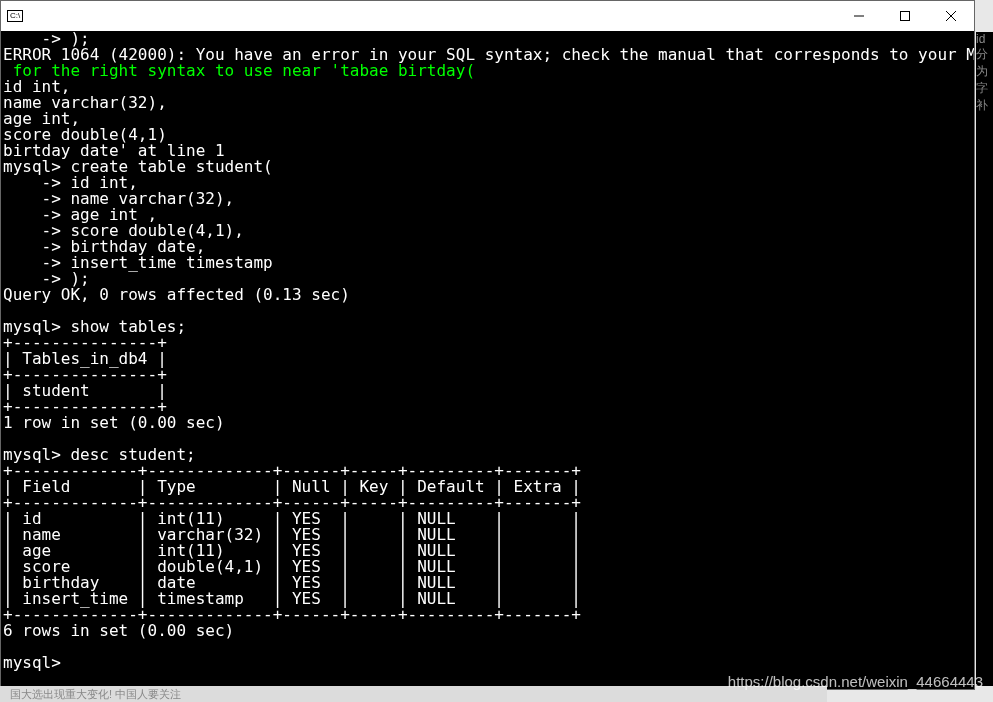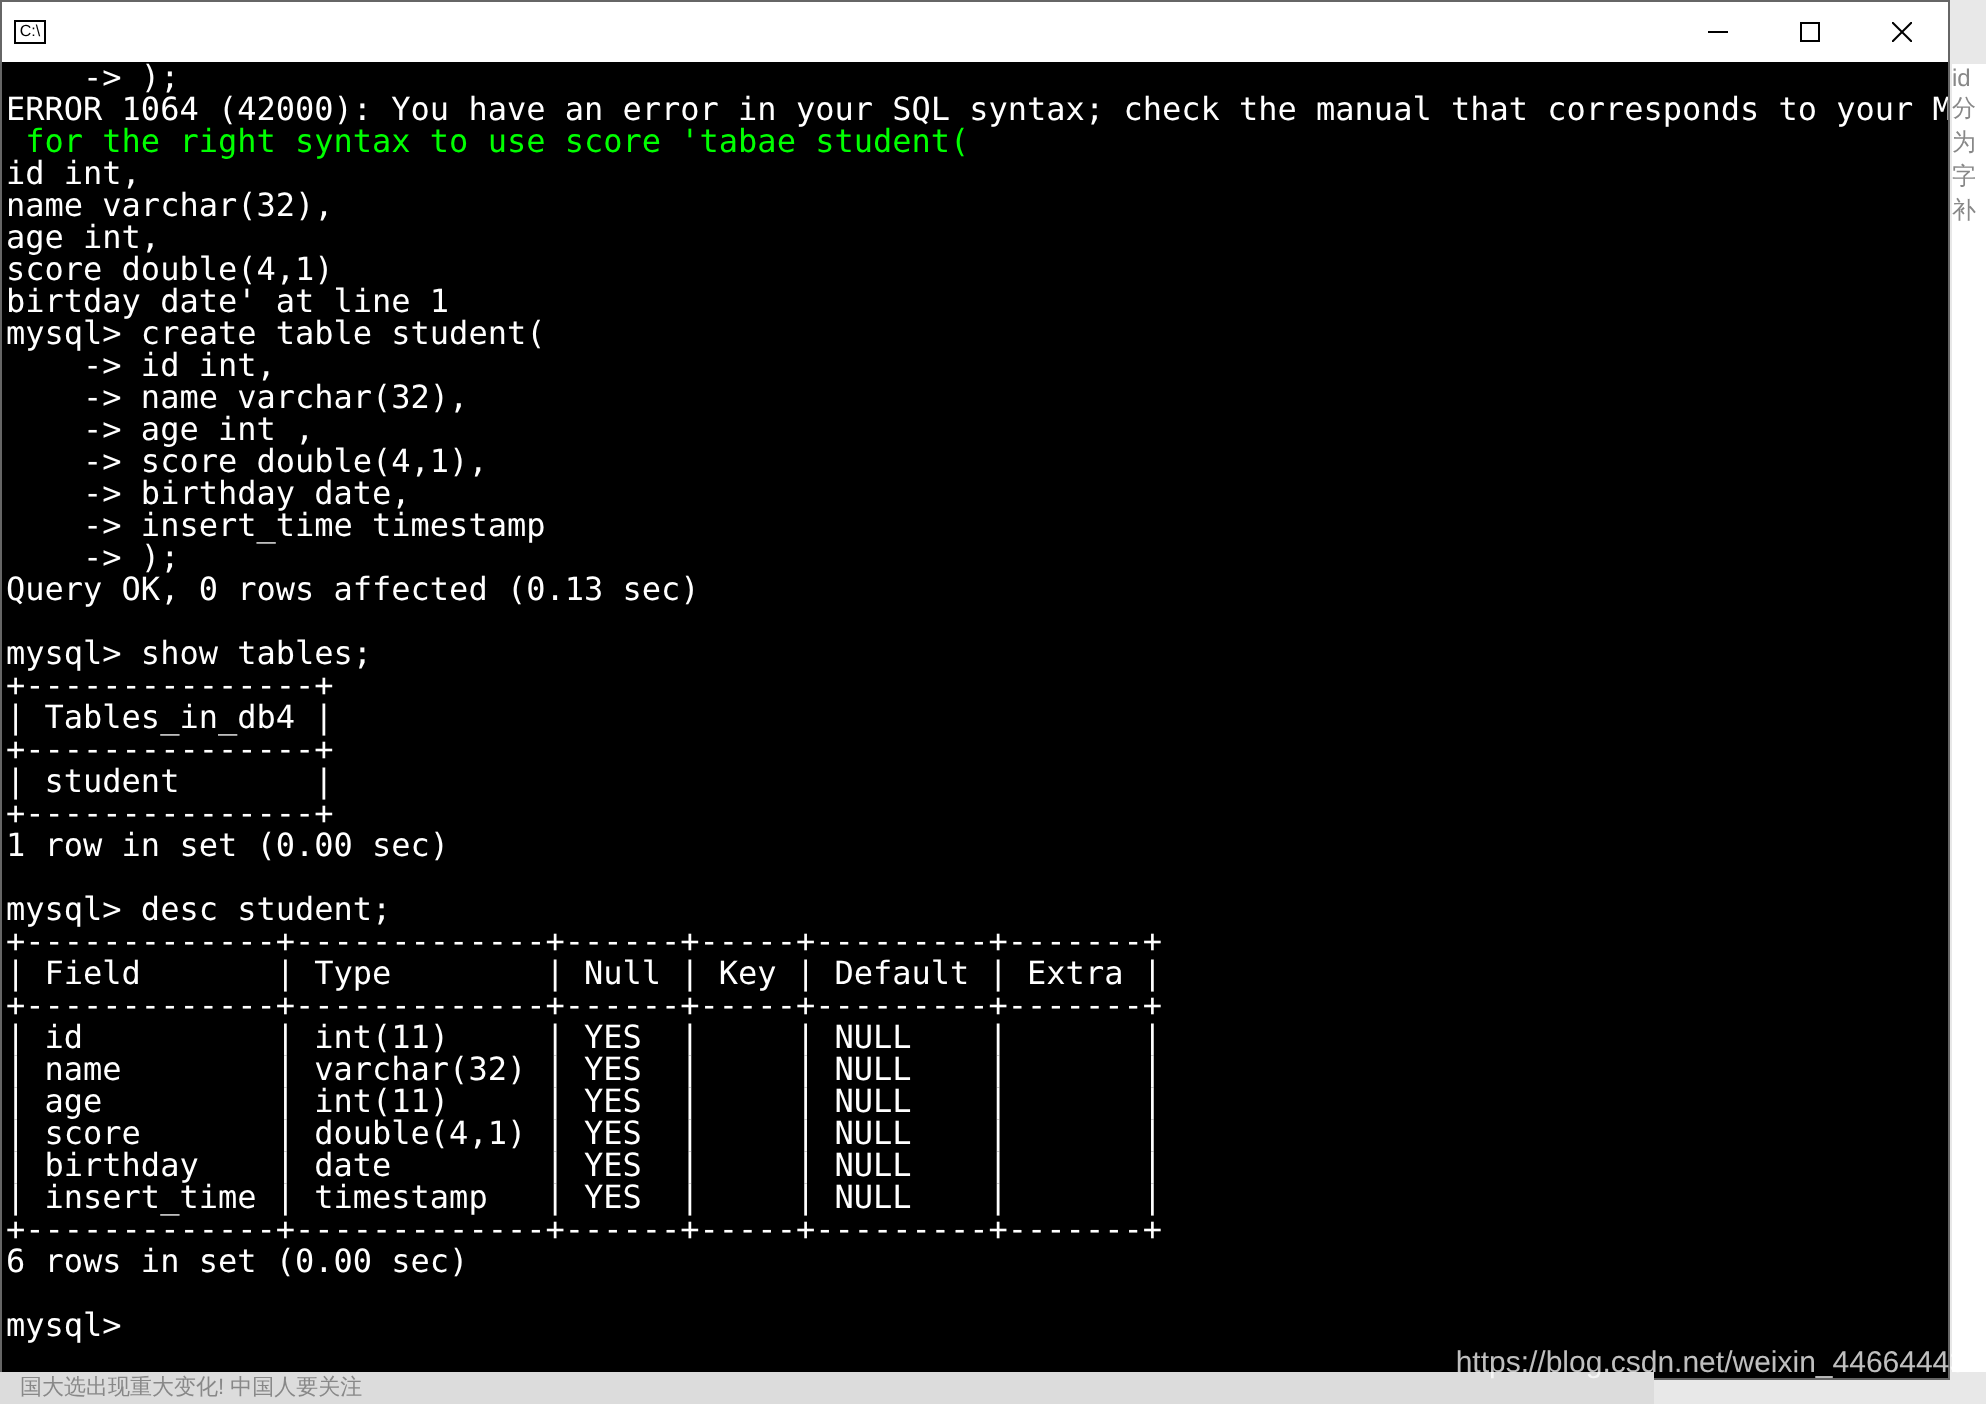--- a/index.html
+++ b/index.html
@@ -77,21 +77,21 @@
       font-family: Arial, sans-serif;
       font-size: 15px;
       pointer-events: none;
     }
     .sidebar-right {
       position: absolute;
       right: 0;
       top: 32px;
       width: 17px;
       height: 654px;
-      background: #ffffff;
+      background: #000000;
       font-size: 12px;
       color: #888;
     }
     .bottom-strip {
       position: absolute;
       left: 0;
       bottom: 0;
       width: 827px;
       height: 16px;
       background: #dcdcdc;
@@ -122,21 +122,21 @@
       <div class="win-btn close" title="close">
         <svg viewBox="0 0 10 10">
             <line x1="0" y1="0" x2="10" y2="10" stroke="#000" stroke-width="1"></line>
             <line x1="10" y1="0" x2="0" y2="10" stroke="#000" stroke-width="1"></line>
           </svg>
       </div>
     </div>
   </div>
   <div class="terminal" id="terminal">    -&gt; );
 ERROR 1064 (42000): You have an error in your SQL syntax; check the manual that corresponds to your MySQL server version
-<span class="green"> for the right syntax to use score 'tabae student(</span>
+<span class="green"> for the right syntax to use near 'tabae birtday(</span>
 id int,
 name varchar(32),
 age int,
 score double(4,1)
 birtday date' at line 1
 mysql&gt; create table student(
     -&gt; id int,
     -&gt; name varchar(32),
     -&gt; age int ,
     -&gt; score double(4,1),

